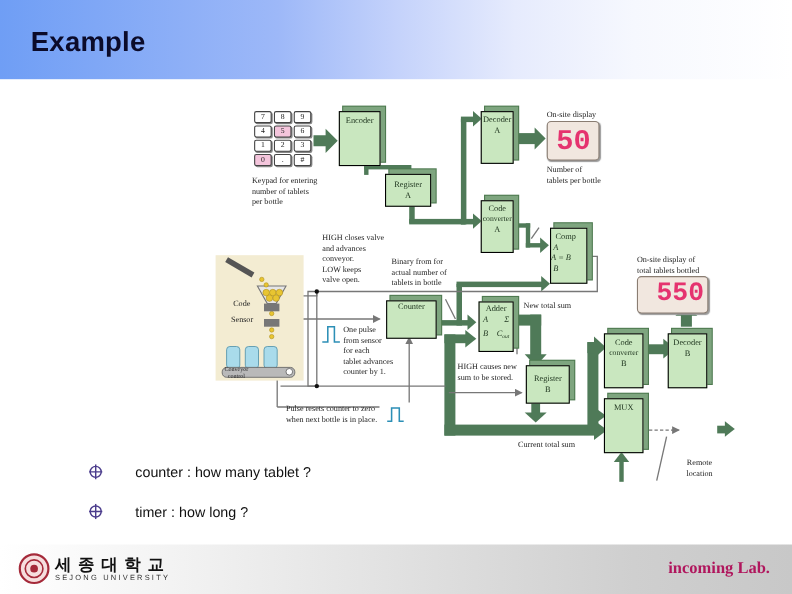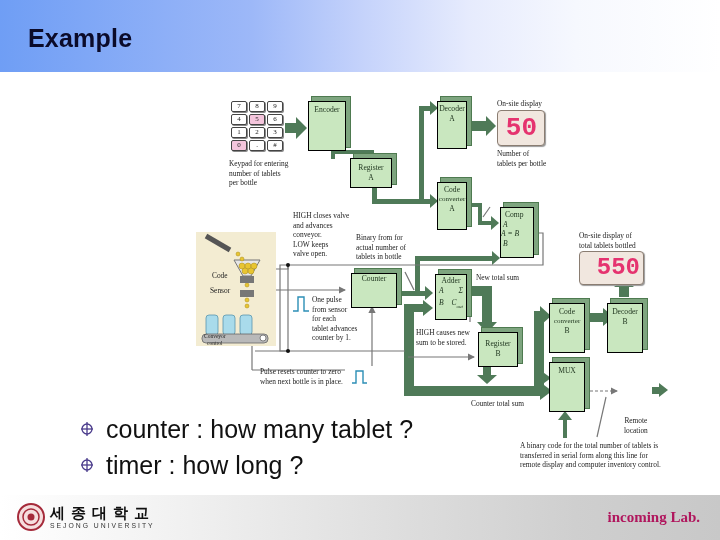--- a/index.html
+++ b/index.html
@@ -6,21 +6,21 @@
   body{width:720px;height:540px;position:relative;overflow:hidden;background:#fff;font-family:"Liberation Sans",sans-serif;}
   .titlebar{position:absolute;left:0;top:0;width:720px;height:72px;background:linear-gradient(90deg,#6f9ef5 0%,#9db8f8 35%,#c4d2fb 50%,#e6ebfd 65%,#f6f8fe 80%,#ffffff 100%);}
   .title{position:absolute;left:28px;top:24px;font-size:25px;font-weight:bold;color:#0b0b2a;letter-spacing:0.2px;}
   .lbl{position:absolute;font-family:"Liberation Serif",serif;font-size:7.4px;line-height:9.6px;color:#222;white-space:nowrap;}
   .box{position:absolute;background:#c9e7bf;border:1px solid #000000;box-shadow:4px -4px 0 0 #7ea57f, 4px -4px 0 1px #4e7a50;font-family:Liberation Serif, serif;font-size:7.6px;line-height:9.6px;text-align:center;color:#1d331d;}
   .box span{display:block;}
   .key{position:absolute;width:14px;height:9px;border:1px solid #444;border-radius:2px;background:#fff;font-family:"Liberation Serif",serif;font-size:7px;line-height:9px;text-align:center;color:#222;box-shadow:1px 1px 0 #888;}
   .key.pink{background:#f4c5dc;}
   .display{position:absolute;background:#f1e7df;border:1px solid #8a7d72;border-radius:4px;box-shadow:1px 1px 1px #999;color:#e5336f;font-family:"Liberation Mono",monospace;font-weight:bold;text-align:right;}
   .bullets{position:absolute;left:80px;top:411px;}
-  .bullet{display:flex;align-items:center;height:36px;font-size:25px;color:#111;}
+  .bullet{display:flex;align-items:center;height:36px;font-size:13px;color:#111;gap:17px;}
   .bullet-icon{width:14px;height:14px;margin-right:12px;}
   .footer{position:absolute;left:0;top:495px;width:720px;height:45px;background:linear-gradient(90deg,#ffffff 0%,#f4f4f4 20%,#dedede 55%,#cfcfcf 80%,#c8c8c8 100%);}
   .lab{position:absolute;right:20px;top:14px;font-family:"Liberation Serif",serif;font-size:15px;font-weight:bold;color:#b0165d;}
   .uni{position:absolute;left:16px;top:7px;}
   .uni-kr{position:absolute;left:50px;top:9px;font-size:15px;font-weight:bold;letter-spacing:6px;color:#111;}
   .uni-en{position:absolute;left:50px;top:27px;font-size:6.8px;letter-spacing:2px;color:#333;}
 </style>
 </head>
 <body>
 
@@ -284,29 +284,24 @@
   </div>
   <div class="lbl" style="left:476px;top:273px;">New total sum</div>
   <div class="lbl" style="left:416px;top:328px;">
     <div>HIGH causes new</div>
     <div>sum to be stored.</div>
   </div>
   <div class="lbl" style="left:260px;top:367px;">
     <div>Pulse resets counter to zero</div>
     <div>when next bottle is in place.</div>
   </div>
-  <div class="lbl" style="left:471px;top:399px;">Counter total sum</div>
+  <div class="lbl" style="left:471px;top:399px;">Current total sum</div>
   <div class="lbl" style="left:624px;top:416px;text-align:center;">
     <div>Remote</div>
     <div>location</div>
-  </div>
-  <div class="lbl" style="left:520px;top:441px;">
-    <div>A binary code for the total number of tablets is</div>
-    <div>transferred in serial form along this line for</div>
-    <div>remote display and computer inventory control.</div>
   </div>
 </div>
 
 <div class="bullets">
   <div class="bullet">
     <svg class="bullet-icon" viewBox="0 0 14 14">
       <circle cx="7" cy="7" r="5" fill="none" stroke="#4b3c8c" stroke-width="1.3"></circle>
       <line x1="7" y1="0" x2="7" y2="14" stroke="#4b3c8c" stroke-width="1.3"></line>
       <line x1="1" y1="7" x2="13" y2="7" stroke="#4b3c8c" stroke-width="1.3"></line>
     </svg>

